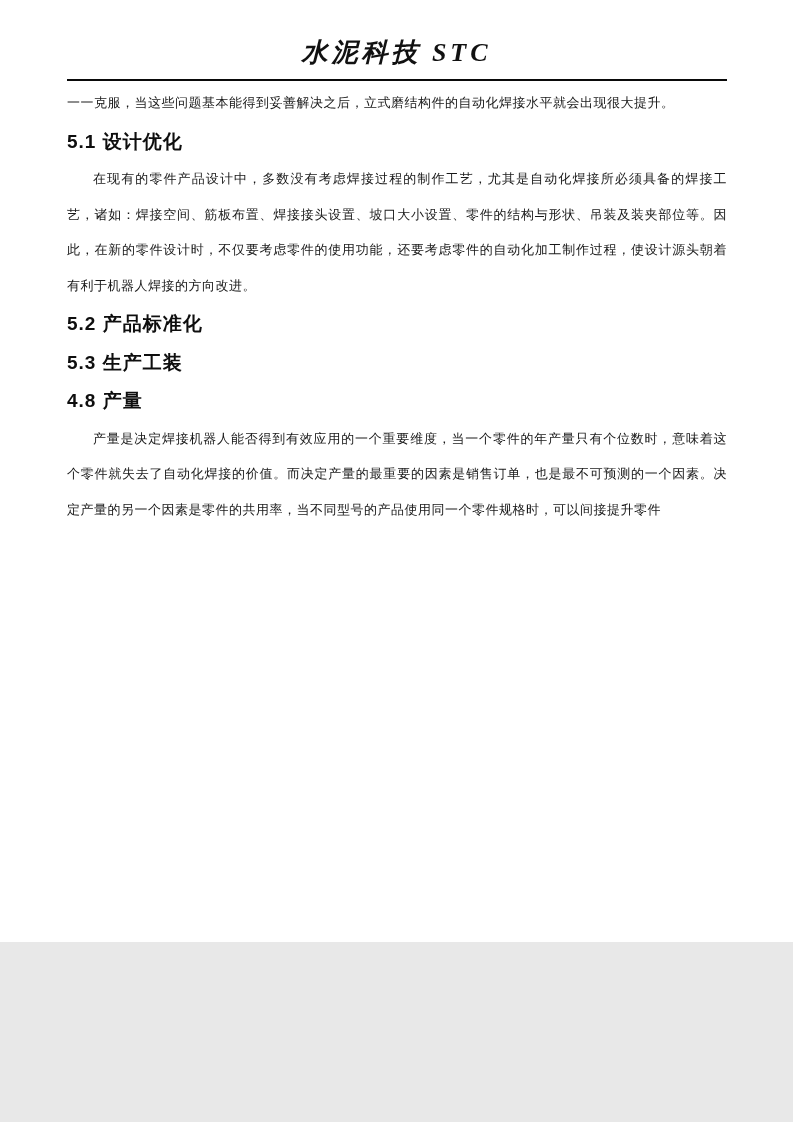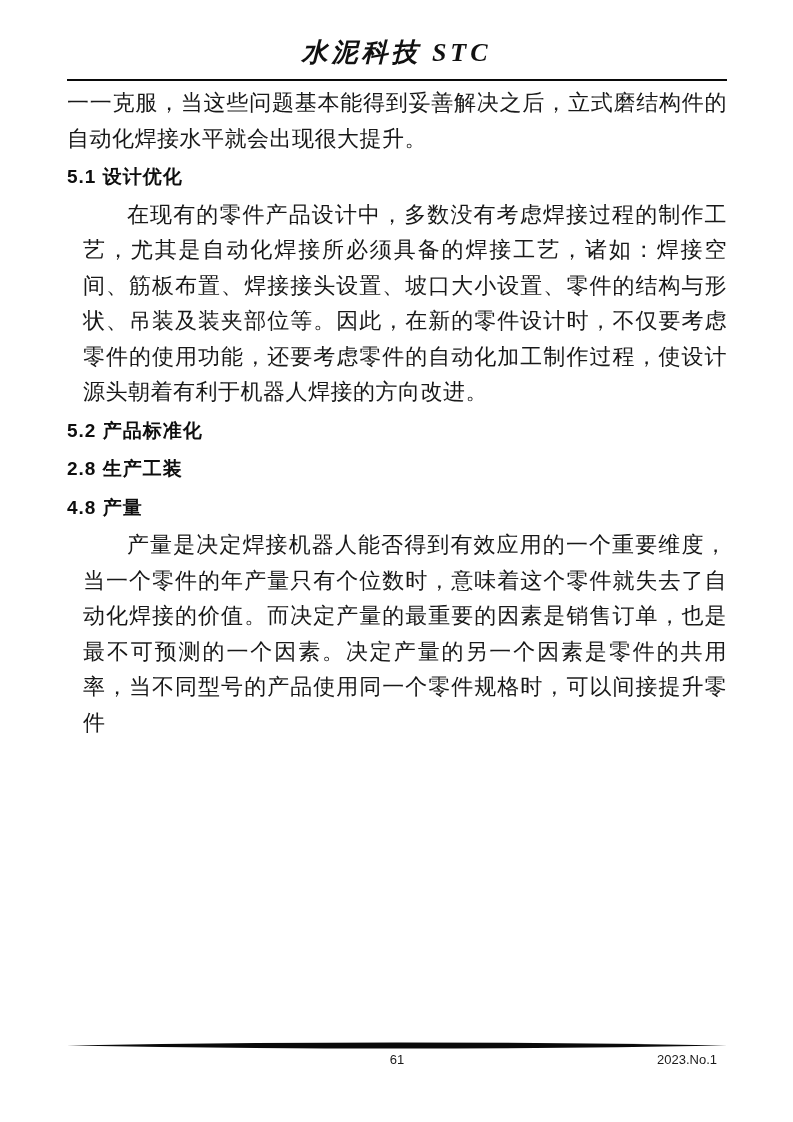--- a/index.html
+++ b/index.html
@@ -3,21 +3,21 @@
 <meta charset="utf-8">
 <style>
   html, body {
     margin: 0;
     padding: 0;
     background: #e8e8e8;
   }
   .page {
     position: relative;
     width: 793px;
-    height: 1122px;
+    height: 942px;
     margin: 0 auto;
     background: #ffffff;
     color: #151515;
     font-family: "Liberation Serif", "DejaVu Serif", serif;
     overflow: hidden;
     box-sizing: border-box;
   }
   .header-title {
     margin-top: 36px;
     text-align: center;
@@ -31,30 +31,29 @@
   .header-rule {
     margin: 9px 66px 0 67px;
     height: 0;
     border-top: 2.5px solid #0a0a0a;
   }
   .content {
     margin: 4px 66px 0 67px;
   }
   p.body {
     margin: 0;
-    font-size: 22px;
+    font-size: 13px;
     line-height: 35.5px;
     text-align: justify;
     text-align-last: left;
     letter-spacing: 0.5px;
     color: #181818;
   }
   p.body.indent {
     text-indent: 2em;
-    margin-left: 16px;
   }
   h2.section-heading {
     margin: 3px 0 2px 0;
     font-family: "Liberation Sans", "DejaVu Sans", sans-serif;
     font-size: 19px;
     font-weight: bold;
     line-height: 35.5px;
     letter-spacing: 1px;
     color: #0e0e0e;
   }
@@ -100,21 +99,21 @@
 
   <div class="content">
 
     <p class="body">一一克服，当这些问题基本能得到妥善解决之后，立式磨结构件的自动化焊接水平就会出现很大提升。</p>
 
     <h2 class="section-heading">5.1 设计优化</h2>
     <p class="body indent">在现有的零件产品设计中，多数没有考虑焊接过程的制作工艺，尤其是自动化焊接所必须具备的焊接工艺，诸如：焊接空间、筋板布置、焊接接头设置、坡口大小设置、零件的结构与形状、吊装及装夹部位等。因此，在新的零件设计时，不仅要考虑零件的使用功能，还要考虑零件的自动化加工制作过程，使设计源头朝着有利于机器人焊接的方向改进。</p>
 
     <h2 class="section-heading">5.2 产品标准化</h2>
 
-    <h2 class="section-heading">2.8 生产工装</h2>
+    <h2 class="section-heading">5.3 生产工装</h2>
 
     <h2 class="section-heading">4.8 产量</h2>
     <p class="body indent">产量是决定焊接机器人能否得到有效应用的一个重要维度，当一个零件的年产量只有个位数时，意味着这个零件就失去了自动化焊接的价值。而决定产量的最重要的因素是销售订单，也是最不可预测的一个因素。决定产量的另一个因素是零件的共用率，当不同型号的产品使用同一个零件规格时，可以间接提升零件</p>
 
   </div>
 
   <div class="footer">
     <svg class="footer-rule" viewBox="0 0 660 9" preserveAspectRatio="none">
       <path d="M0,4.5 Q330,-1.5 660,4.5 Q330,10.5 0,4.5 Z" fill="#0a0a0a"></path>
     </svg>

